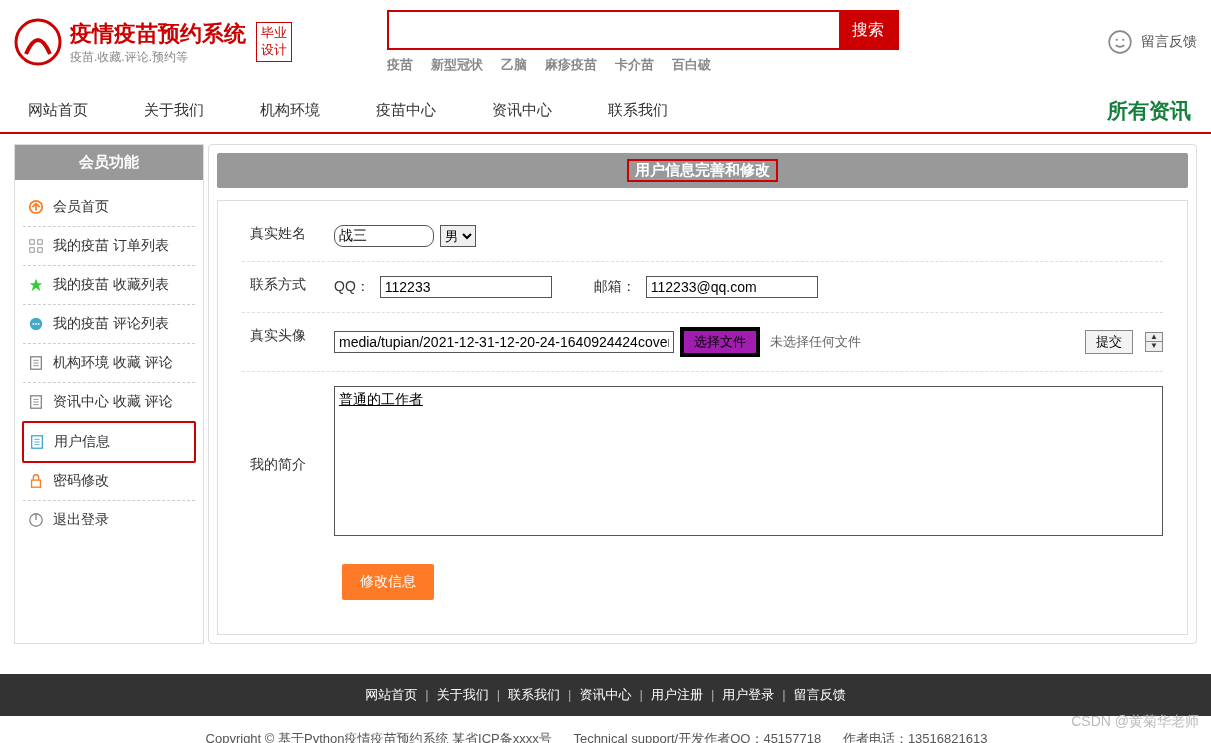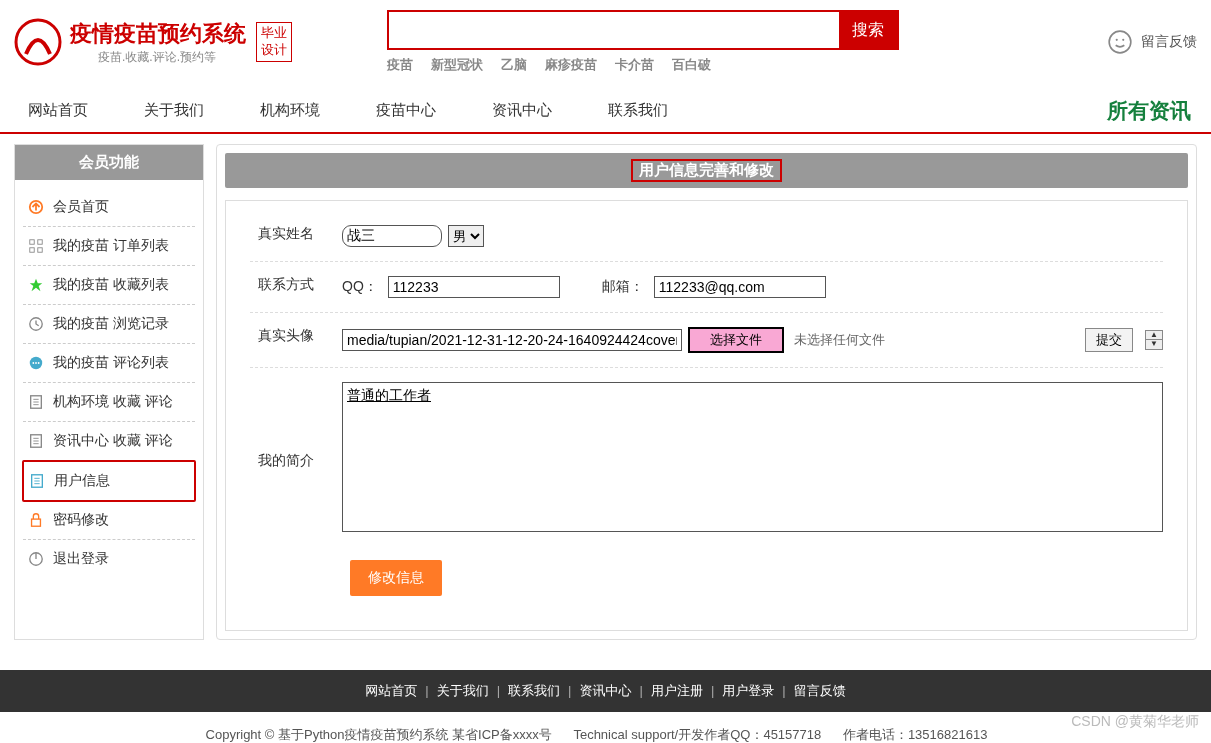--- a/index.html
+++ b/index.html
@@ -1,34 +1,34 @@
 <!DOCTYPE html>
 <html><head>
 <meta charset="utf-8">
 <style>
 * { margin: 0; padding: 0; box-sizing: border-box; font-family: "Microsoft YaHei", Arial, sans-serif; }
 body { background: #fff; font-size: 14px; color: #333; }
 .header { display: flex; align-items: center; padding: 10px 14px; }
 .logo-wrap { display: flex; align-items: center; }
 .logo-icon { width: 48px; height: 48px; margin-right: 8px; }
 .logo-text .title { font-size: 22px; font-weight: bold; color: #c00; }
-.logo-text .subtitle { font-size: 12px; color: #888; margin-left: 28px; }
+.logo-text .subtitle { font-size: 12px; color: #888; }
 .badge { border: 1px solid #c00; color: #c00; font-size: 13px; padding: 2px 4px; margin-left: 10px; line-height: 1.3; text-align: center; }
 .search-wrap { margin-left: 95px; }
 .search-box { display: flex; border: 2px solid #c00; }
 .search-input { width: 450px; height: 36px; border: none; outline: none; padding: 0 8px; font-size: 14px; }
 .search-btn { width: 58px; background: #c00; color: #fff; border: none; font-size: 16px; cursor: pointer; }
 .search-tags { margin-top: 6px; font-size: 13px; color: #888; font-weight: bold; }
 .search-tags span { margin-right: 18px; cursor: pointer; }
 .feedback { margin-left: auto; display: flex; align-items: center; color: #555; cursor: pointer; }
 .feedback svg { margin-right: 8px; }
 .nav { border-bottom: 2px solid #c00; display: flex; align-items: center; padding: 5px 0 0 0; }
 .nav-item { padding: 12px 28px; font-size: 15px; color: #333; cursor: pointer; }
 .nav-right { margin-left: auto; color: #15803d; font-size: 21px; font-weight: bold; padding-right: 20px; cursor: pointer; }
-.main { display: flex; padding: 10px 14px; gap: 12px; }
+.main { display: flex; padding: 10px 14px; gap: 4px; }
 .sidebar { width: 190px; border: 1px solid #ddd; }
 .side-header { background: #999; color: #fff; text-align: center; padding: 8px 0; font-size: 15px; font-weight: bold; }
 .side { padding: 8px 8px; }
 .side-item { display: flex; align-items: center; padding: 10px 4px; border-bottom: 1px dashed #ccc; cursor: pointer; font-size: 14px; color: #333; }
 .side-item:last-child { border-bottom: none; }
 .side-item.active { border: 2px solid #c00; border-radius: 2px; margin: -1px; }
 .side-item.active:not(:last-child) { border-bottom: 2px solid #c00; }
 .side-item .icon { width: 18px; height: 18px; margin-right: 8px; display: flex; align-items: center; justify-content: center; }
 .content { flex: 1; border: 1px solid #ddd; border-radius: 4px; padding: 8px; }
 .panel-title { background: #999; color: #fff; text-align: center; padding: 6px 0; font-size: 15px; font-weight: bold; border-radius: 2px;}
@@ -38,21 +38,21 @@
 .form-row.noborder { border-bottom: none; }
 .form-label { width: 92px; color: #333; font-size: 14px; padding-left: 8px;}
 .form-body { flex: 1; display: flex; align-items: center; gap: 6px; flex-wrap: wrap; }
 .form-body input[type=text] { height: 22px; border: 1px solid #555; padding: 0 4px; font-size: 14px; }
 .name-input { width: 100px; border-radius: 9px; }
 .gender-select { height: 22px; border: 1px solid #555; }
 .inline-label { margin-right: 4px; }
 .qq-input { width: 172px; }
 .email-input { width: 172px; }
 .avatar-path { width: 340px; }
-.file-btn { border: 2px solid #000000; background: #f9a8d4; padding: 2px 20px; font-size: 13px; cursor: pointer; }
+.file-btn { border: 4px solid #000000; background: #a21caf; padding: 2px 10px; font-size: 13px; cursor: pointer; }
 .file-status { color: #666; font-size: 13px; margin-left: 4px; }
 .submit-btn { border: 1px solid #888; background: #f3f3f3; padding: 2px 10px; font-size: 13px; cursor: pointer; margin-left: auto; }
 .intro-row { align-items: flex-start; }
 .intro-row .form-label { padding-top: 70px; }
 .intro-text { width: 100%; height: 150px; border: 1px solid #555; padding: 4px; font-size: 14px; resize: none; text-decoration: underline; }
 .stepper { border: 1px solid #888; width: 18px; display: flex; flex-direction: column; margin-left: 6px;}
 .stepper div { height: 9px; font-size: 8px; text-align: center; line-height: 8px; cursor: pointer; background: #eee; }
 .stepper div:first-child { border-bottom: 1px solid #888; }
 .modify-btn { background: #ff7a26; color: #fff; border: none; padding: 9px 18px; font-size: 14px; cursor: pointer; border-radius: 2px; }
 .form-row.btn-row { padding-left: 100px; border-bottom: none;}
@@ -139,29 +139,20 @@
           <span class="icon">
             <svg viewBox="0 0 18 18" width="16" height="16">
               <path d="M9 2 L11 7 L16 7 L12 10 L14 16 L9 12 L4 16 L6 10 L2 7 L7 7 Z" fill="#3c3"></path>
             </svg>
           </span>
           <span>我的疫苗 收藏列表</span>
         </div>
         <div class="side-item">
           <span class="icon">
             <svg viewBox="0 0 18 18" width="16" height="16">
-              <circle cx="9" cy="9" r="7" fill="none" stroke="#888" stroke-width="1.5"></circle>
-              <path d="M9 5 L9 9 L12 11" stroke="#888" stroke-width="1.5" fill="none"></path>
-            </svg>
-          </span>
-          <span>我的疫苗 浏览记录</span>
-        </div>
-        <div class="side-item">
-          <span class="icon">
-            <svg viewBox="0 0 18 18" width="16" height="16">
               <circle cx="9" cy="9" r="7" fill="#4ac"></circle>
               <circle cx="6" cy="9" r="1" fill="#fff"></circle>
               <circle cx="9" cy="9" r="1" fill="#fff"></circle>
               <circle cx="12" cy="9" r="1" fill="#fff"></circle>
             </svg>
           </span>
           <span>我的疫苗 评论列表</span>
         </div>
         <div class="side-item">
           <span class="icon">

